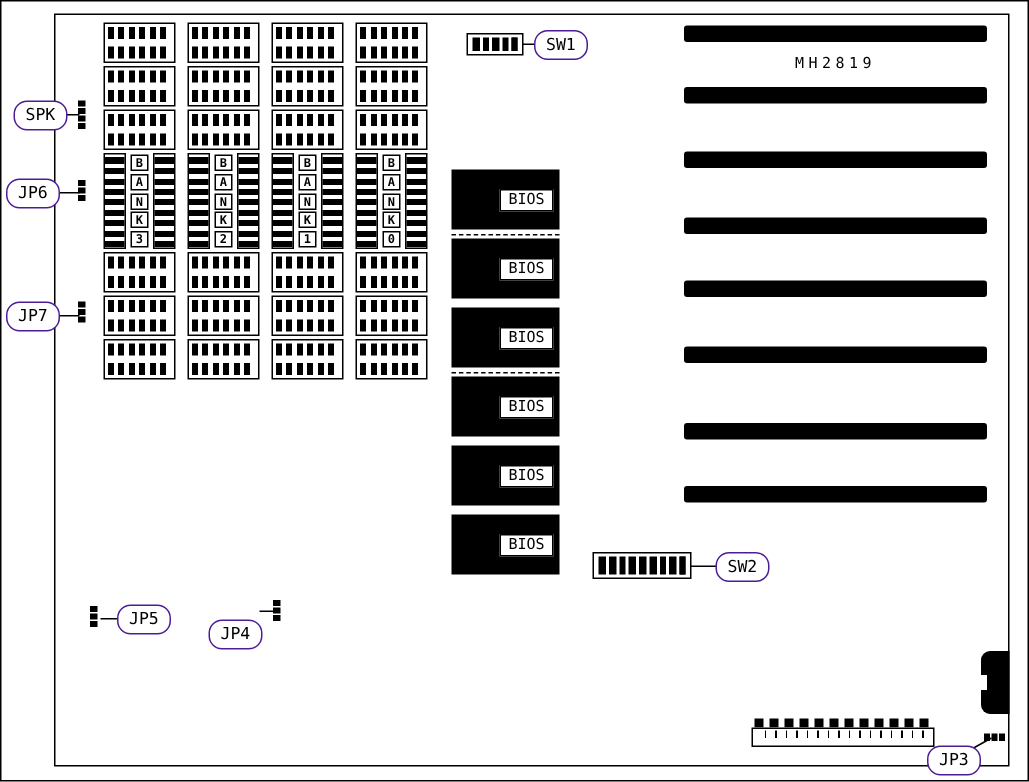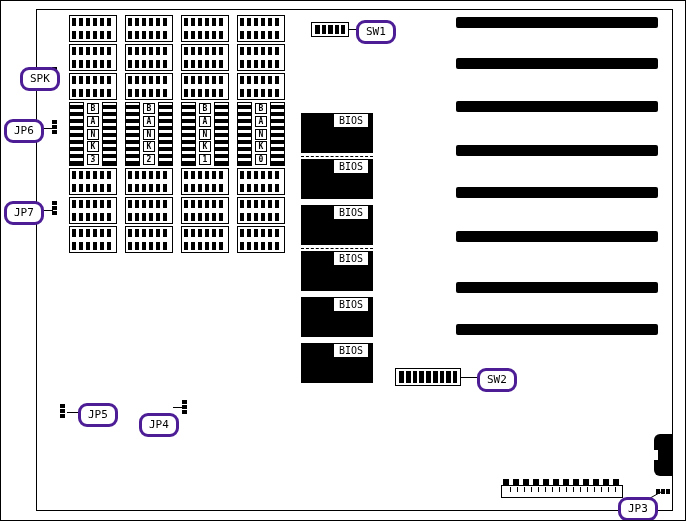--- a/index.html
+++ b/index.html
@@ -22,33 +22,33 @@
   .chip .pins { height:8px; background:repeating-linear-gradient(90deg,#000 0 4px,#fff 4px 7px); }
   .mid { height:64px; display:flex; justify-content:space-between; }
   .vstrip { width:15px; border:1px solid #000; background:repeating-linear-gradient(0deg,#000 0 4px,#fff 4px 7px); }
   .letters { display:flex; flex-direction:column; justify-content:space-between; padding:1px 0; }
   .lt { width:12px; height:11px; border:1px solid #000; background:#fff; font-size:8px; line-height:9px; text-align:center; font-weight:bold; }
   
   .slot { position:absolute; left:455px; width:202px; height:11px; background:#000; border-radius:2px; }
   .model-label { position:absolute; left:455px; top:36px; width:202px; text-align:center; font-size:10px; letter-spacing:3px; }
   
   .bios-area { position:absolute; left:300px; top:112px; width:72px; display:flex; flex-direction:column; gap:6px; }
-  .bios-chip { height:40px; background:#000; display:flex; align-items:flex-start; justify-content:center;padding-left:28px; }
+  .bios-chip { height:40px; background:#000; display:flex; align-items:center; justify-content:center;padding-left:28px; }
   .bios-label { background:#fff; border:1px solid #000; font-size:10px; line-height:13px; padding:0 5px; }
   .dash { position:absolute; left:300px; width:72px; border-top:1px dashed #000; }
   
   .dip { position:absolute; border:1px solid #000; background:#fff; display:flex; align-items:center; gap:2px; padding:2px 3px; }
   #sw1-switch { left:310px; top:21px; width:38px; height:15px; }
   #sw2-switch { left:394px; top:367px; width:66px; height:18px; }
   #sw1-switch .seg { width:5px; height:9px; background:#000; }
   #sw2-switch .seg { width:5px; height:12px; background:#000; }
   .dip .seg.open { background:#fff; border:1px solid #000; width:4px !important; }
   
   .callout {
-    position:absolute; border:3px solid #4c1d95; border-radius:9px; background:#fff;
+    position:absolute; border:1px solid #4c1d95; border-radius:9px; background:#fff;
     font-size:11px; line-height:16px; padding:1px 7px; text-align:center; z-index:4; white-space:nowrap;
   }
   .cline { position:absolute; height:1px; background:#000; z-index:3; }
   
   .pinhead { position:absolute; z-index:2; }
   .pv { display:flex; flex-direction:column; gap:1px; }
   .ph { display:flex; flex-direction:row; gap:1px; }
   .pin { width:5px; height:4px; background:#000; }
   .ph .pin { width:4px; height:5px; }
   
@@ -222,20 +222,21 @@
   <div id="slots-area">
       <div class="slot" style="top: 16px;"></div>
       <div class="slot" style="top: 57px;"></div>
       <div class="slot" style="top: 100px;"></div>
       <div class="slot" style="top: 144px;"></div>
       <div class="slot" style="top: 186px;"></div>
       <div class="slot" style="top: 230px;"></div>
       <div class="slot" style="top: 281px;"></div>
       <div class="slot" style="top: 323px;"></div>
     </div>
+  <div class="model-label">MH2819</div>
 
   <div class="bios-area" id="bios-area">
       <div class="bios-chip">
         <div class="bios-label">BIOS</div>
       </div>
       <div class="bios-chip">
         <div class="bios-label">BIOS</div>
       </div>
       <div class="bios-chip">
         <div class="bios-label">BIOS</div>
@@ -265,21 +266,21 @@
       <div class="seg"></div>
       <div class="seg"></div>
       <div class="seg"></div>
       <div class="seg"></div>
       <div class="seg"></div>
       <div class="seg"></div>
       <div class="seg"></div>
       <div class="seg open"></div>
     </div>
 
-  <div class="callout" style="left:19px;top:66px">SPK</div>
+  <div class="callout" style="left:8px;top:66px">SPK</div>
   <div class="callout" style="left:3px;top:118px">JP6</div>
   <div class="callout" style="left:3px;top:200px">JP7</div>
   <div class="callout" style="left:77px;top:402px">JP5</div>
   <div class="callout" style="left:138px;top:412px">JP4</div>
   <div class="callout" style="left:617px;top:496px">JP3</div>
   <div class="callout" style="left:355px;top:19px">SW1</div>
   <div class="callout" style="left:476px;top:367px">SW2</div>
 
   <div class="cline" style="left:39px;top:75px;width:13px"></div>
   <div class="cline" style="left:39px;top:127px;width:13px"></div>

